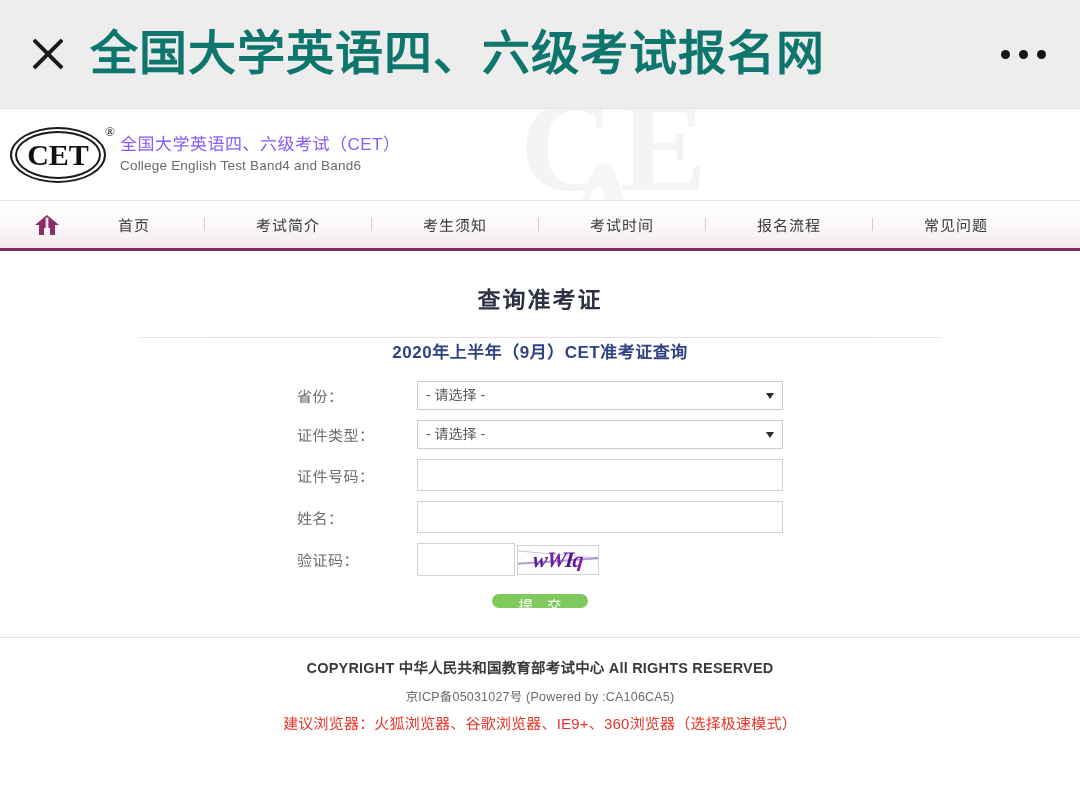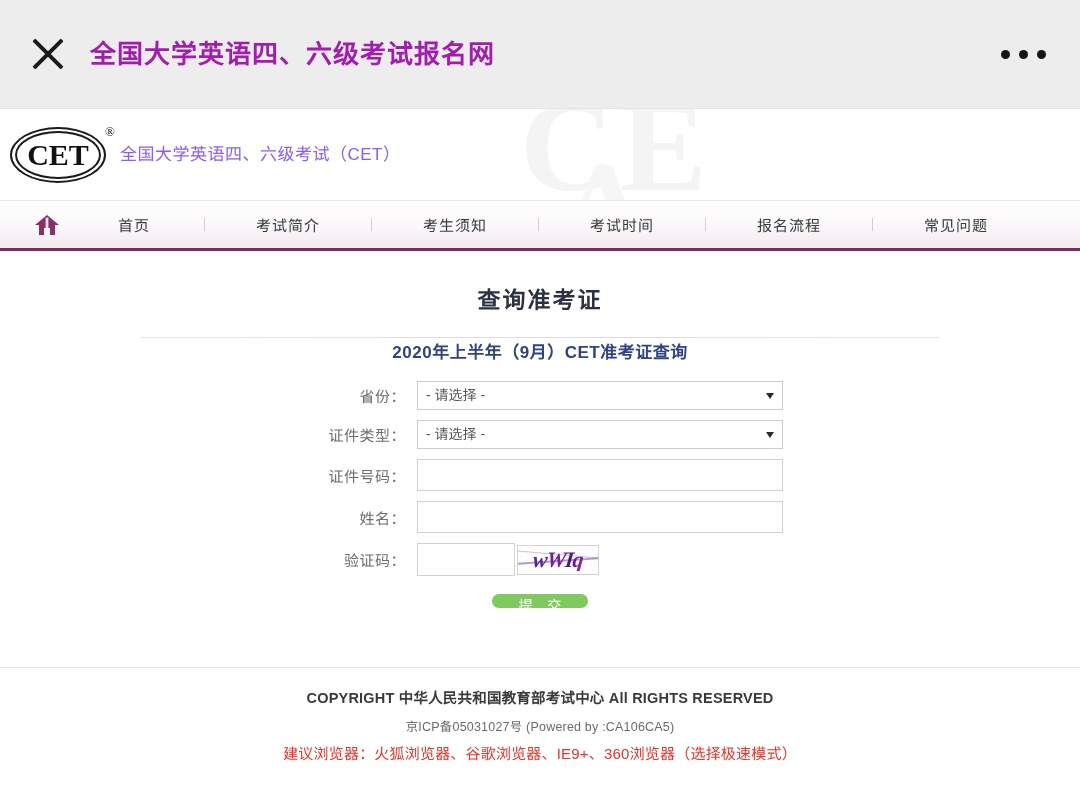--- a/index.html
+++ b/index.html
@@ -53,23 +53,23 @@
     top: 50%;
     width: 40px;
     height: 4px;
     background: #1a1a1a;
     border-radius: 1px;
   }
   .close-icon::before { transform: translate(-50%,-50%) rotate(45deg); }
   .close-icon::after  { transform: translate(-50%,-50%) rotate(-45deg); }
 
   .topbar-title {
-    font-size: 26px;
-    font-weight: 700;
-    color: #a21caf;
+    font-size: 48px;
+    font-weight: 700;
+    color: #0f766e;
     letter-spacing: 1px;
     white-space: nowrap;
     line-height: 1;
   }
 
   .dots-menu {
     margin-left: auto;
     display: flex;
     align-items: center;
     gap: 9px;
@@ -267,21 +267,20 @@
     margin-top: 18px;
   }
   .form-row {
     display: flex;
     align-items: center;
     justify-content: center;
     margin-bottom: 10px;
   }
   .form-label {
     width: 120px;
-    text-align: right;
     font-size: 15px;
     color: #6d6d6d;
     padding-right: 11px;
     letter-spacing: .5px;
     flex: 0 0 120px;
   }
   .field-wrap {
     width: 366px;
     flex: 0 0 366px;
     position: relative;
@@ -396,21 +395,21 @@
     cursor: pointer;
     padding: 0 18px;
   }
 
   
   .footer {
     border-top: 1px solid #e2e2e2;
     padding-top: 18px;
     text-align: center;
     flex: 0 0 auto;
-    height: 140px;
+    height: 170px;
   }
   .copyright {
     font-size: 14.5px;
     font-weight: 700;
     color: #3a3a3a;
     letter-spacing: .2px;
   }
   .icp {
     font-size: 12.5px;
     color: #6b6b6b;
@@ -445,20 +444,21 @@
 
     <div class="logo-block">
       <div class="cet-mark">
         <div class="cet-ellipse"></div>
         <div class="cet-ellipse inner"></div>
         <div class="cet-text">CET</div>
         <div class="cet-reg">®</div>
       </div>
       <div class="logo-words">
         <div class="logo-cn">全国大学英语四、六级考试（CET）</div>
+        <div class="logo-en">College English Test Band4 and Band6</div>
       </div>
     </div>
 
   </div>
 
   <div class="nav">
     <div class="nav-home">
       <svg width="26" height="22" viewBox="0 0 26 22" aria-hidden="true">
         <path d="M13 1 L25 11 L21 11 L21 21 L16 21 L16 14 L10 14 L10 21 L5 21 L5 11 L1 11 Z" fill="#8b2d6a"></path>
         <rect x="11.6" y="3.6" width="2.8" height="17" fill="#ffffff" opacity="0.85"></rect>

